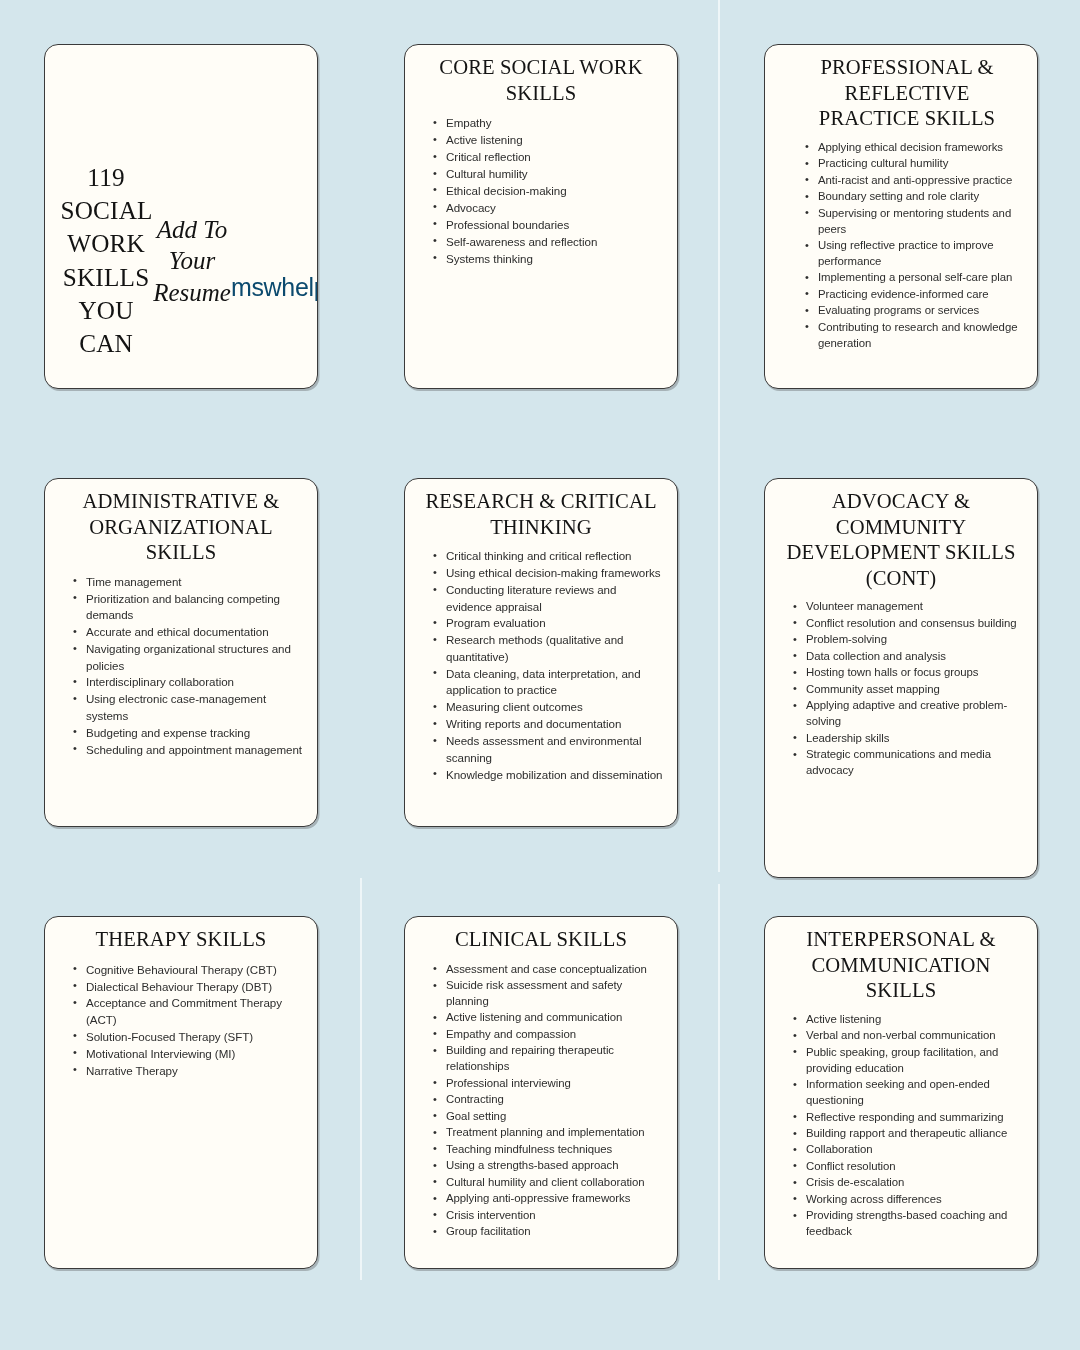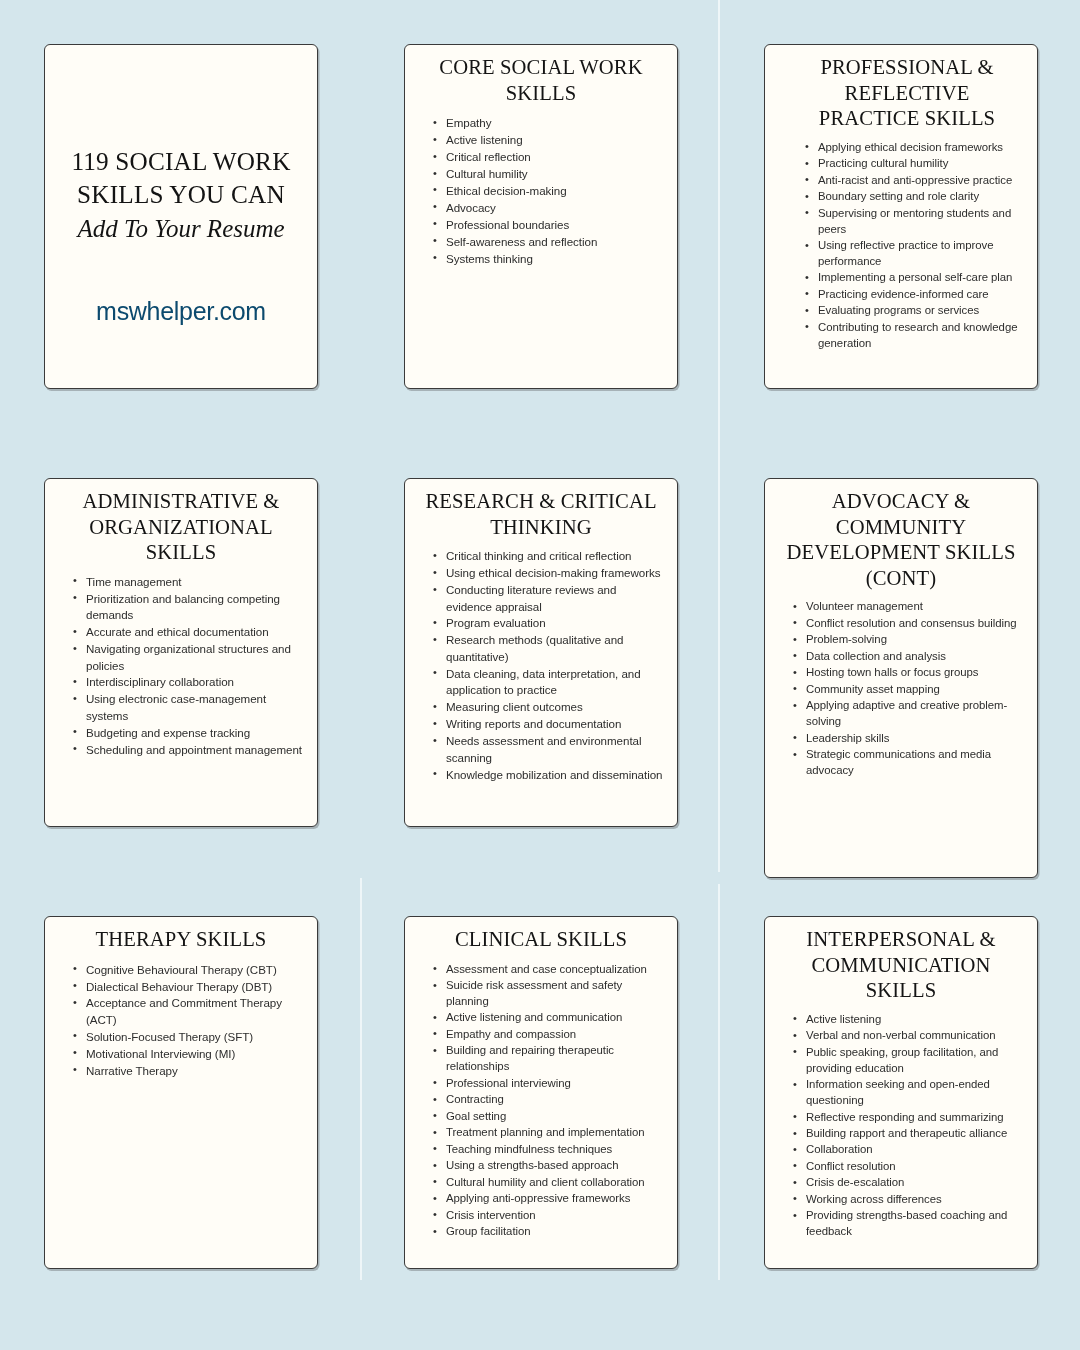--- a/index.html
+++ b/index.html
@@ -32,21 +32,21 @@
     position: absolute;
     inset: 0;
     z-index: 1;
   }
 
   
   .card {
     position: absolute;
     background: #fffdf7;
     border: 1.3px solid #3a3a3a;
-    border-radius: 6px;
+    border-radius: 14px;
     padding: 10px 14px 12px 14px;
     box-shadow: 1.5px 2px 0 rgba(60,60,60,0.30);
     overflow: hidden;
   }
 
   
   .col-1 { left: 44px;  width: 274px; }
   .col-2 { left: 404px; width: 274px; }
   .col-3 { left: 764px; width: 274px; }
 
@@ -106,21 +106,21 @@
     font-size: 11px;
     color: #2d2d2d;
   }
 
   
   .card.dense .skill-list li { font-size: 11.4px; line-height: 1.40; }
 
   
   .cover {
     display: flex;
-    flex-direction: column;
+    flex-direction: row;
     align-items: center;
     justify-content: flex-start;
     padding-top: 100px;
   }
   .cover-title {
     font-family: "Liberation Serif", serif;
     font-size: 26px;
     line-height: 1.28;
     text-align: center;
     color: #131313;

